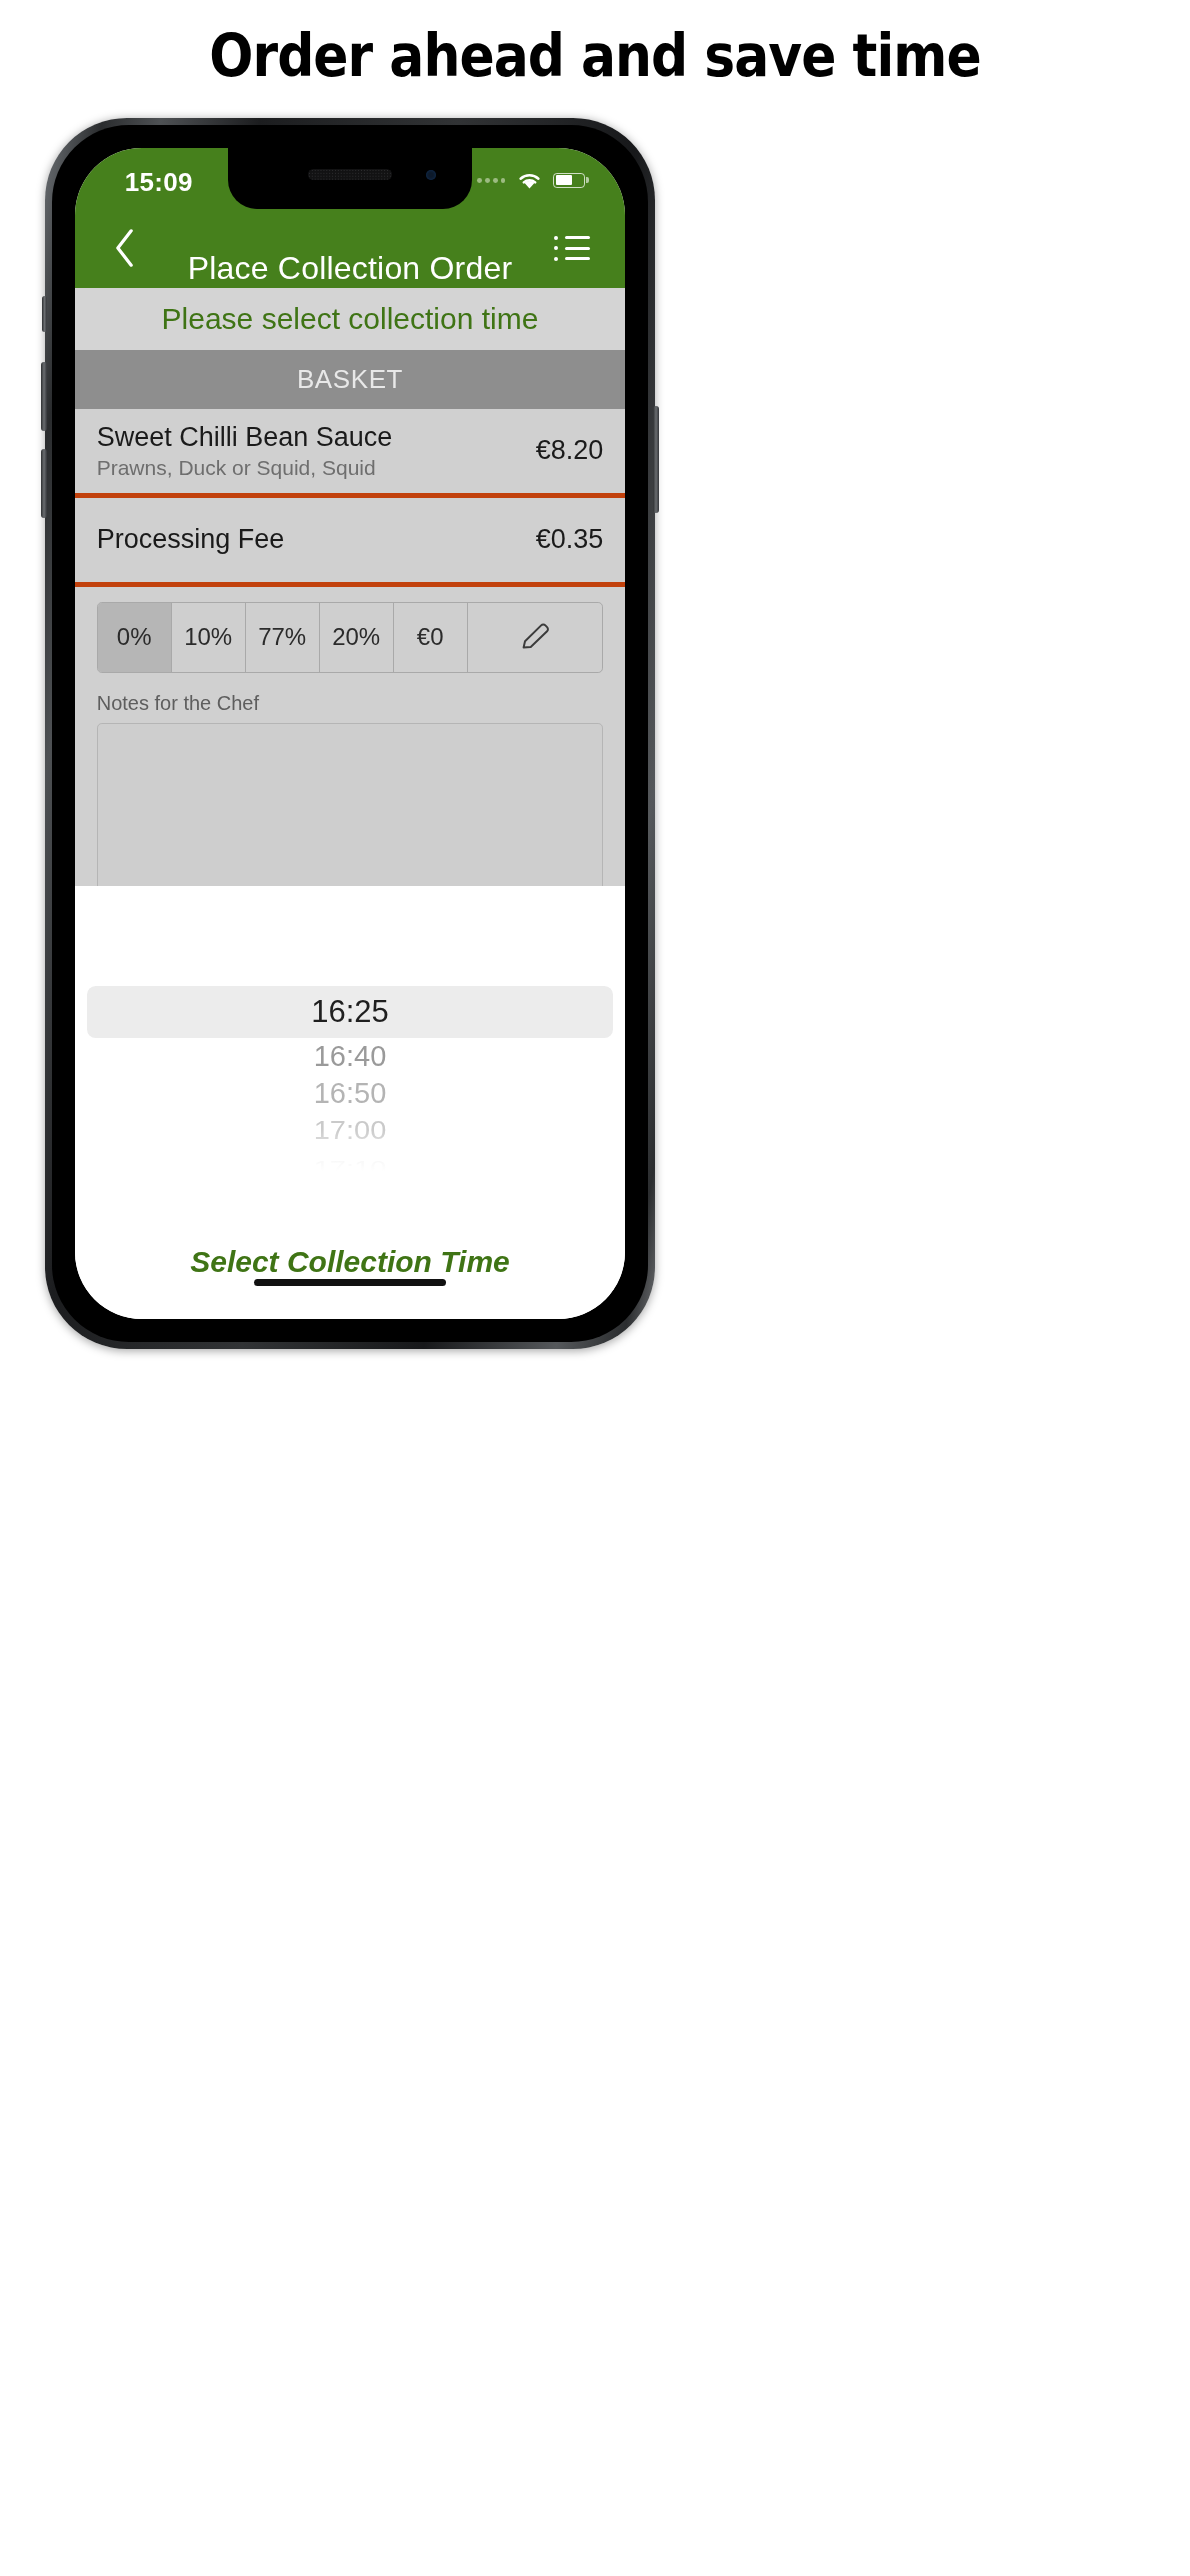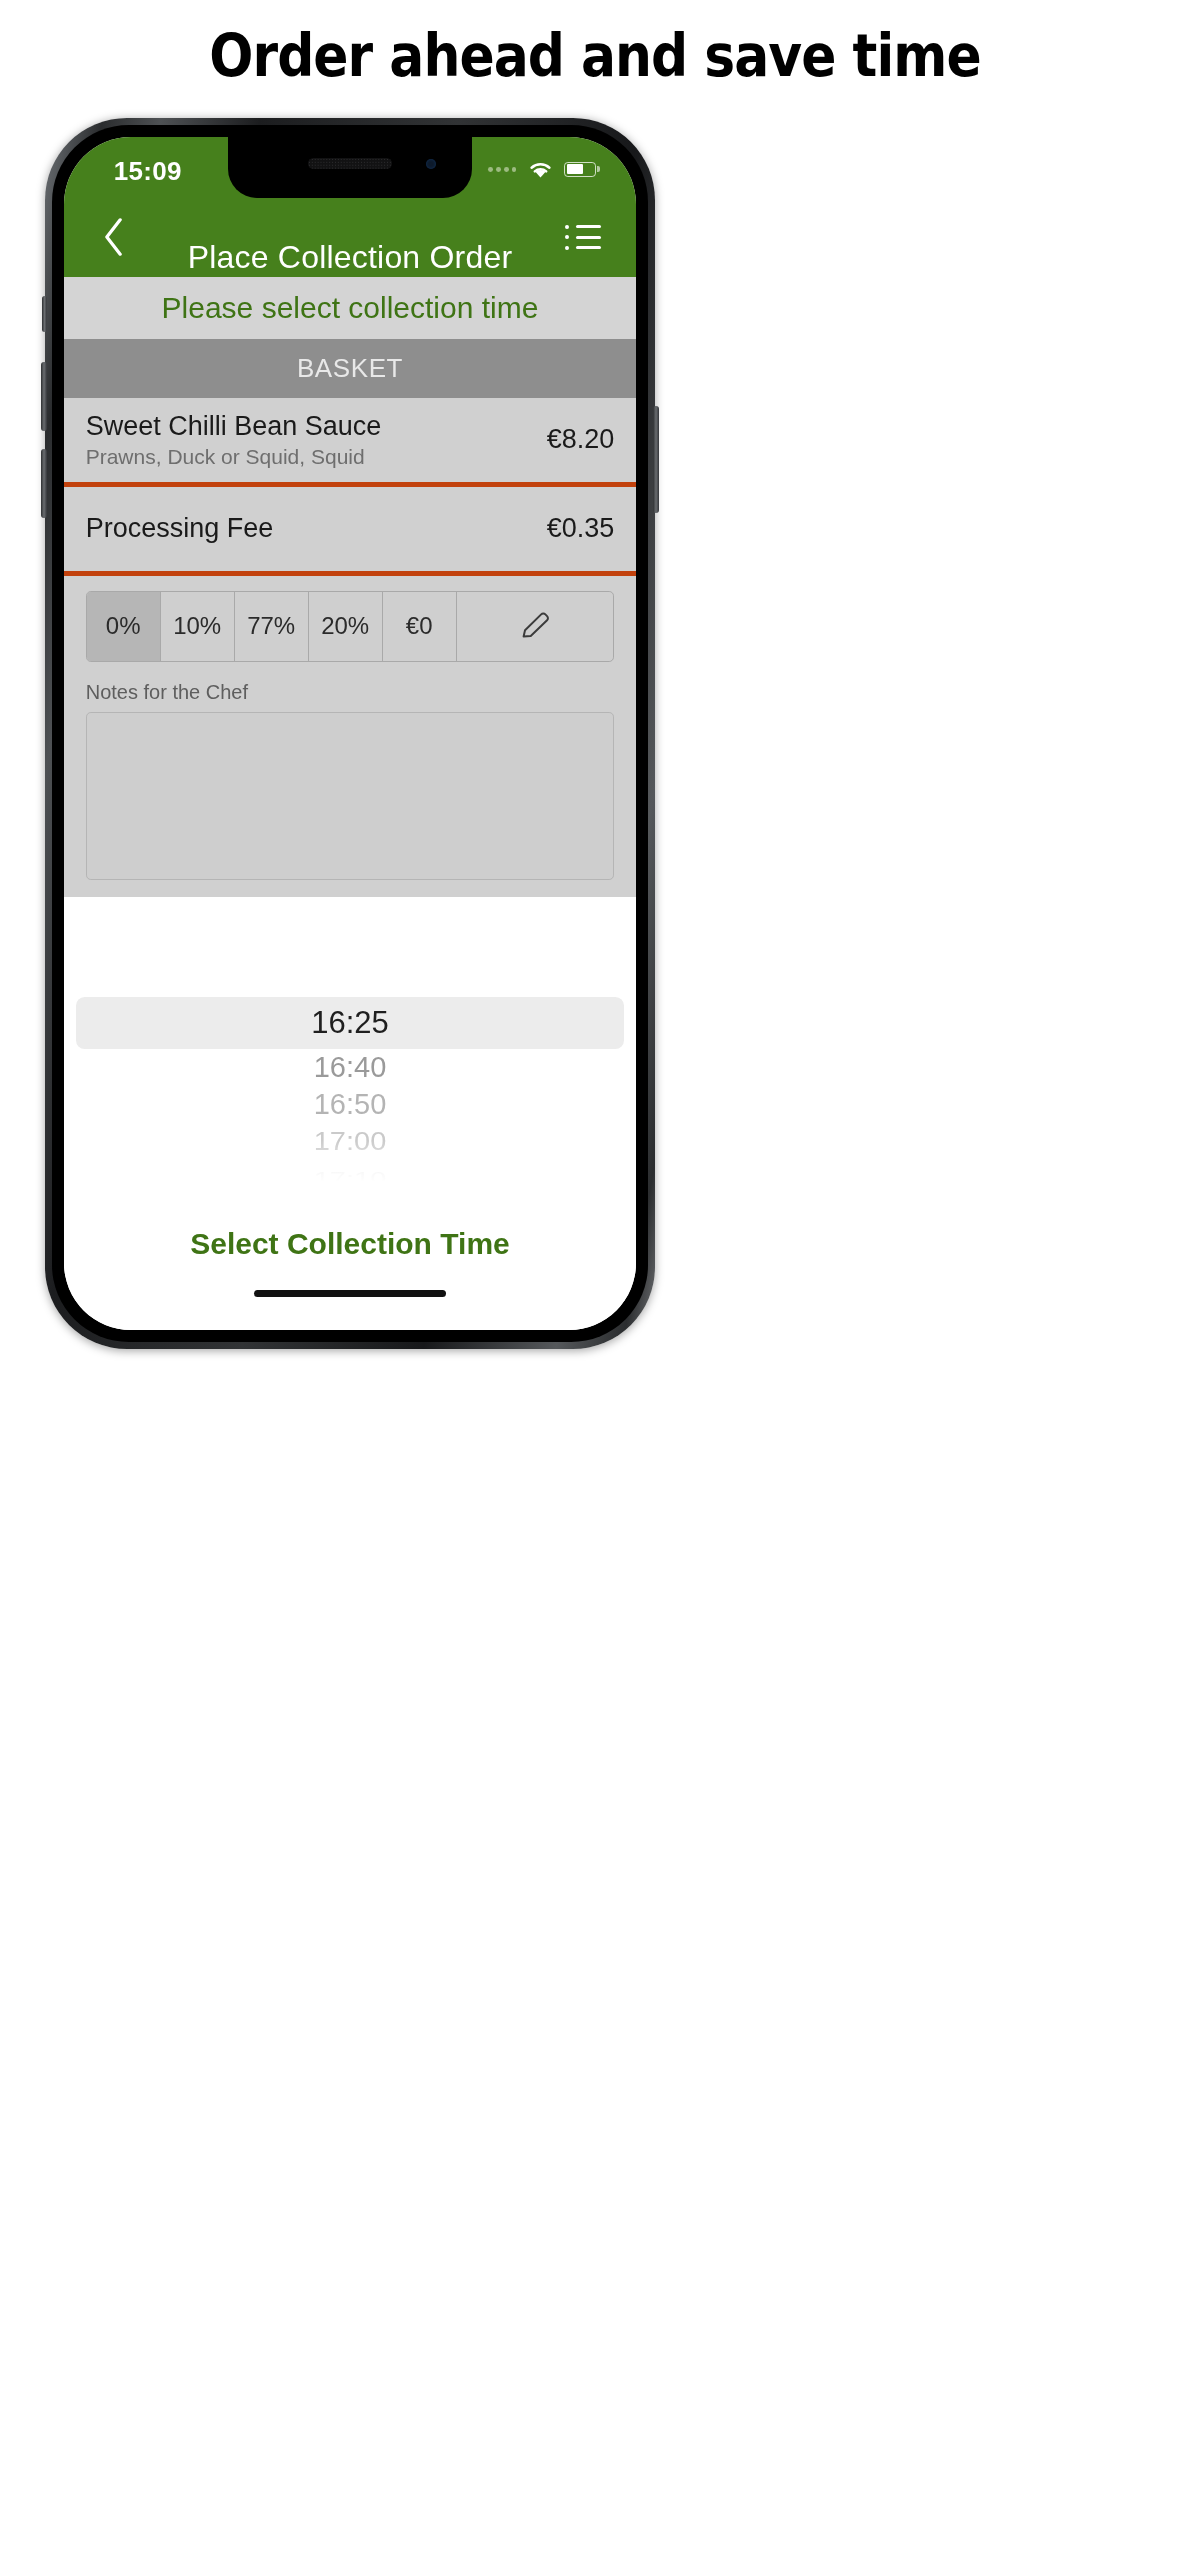--- a/index.html
+++ b/index.html
@@ -27,21 +27,21 @@
     width:610px; height:1231px;
     border-radius:82px;
     background:linear-gradient(100deg,#6f7377 0%,#2a2c2e 7%,#4e5154 14%,#1c1d1f 26%,#313335 50%,#17181a 72%,#55585b 88%,#2b2d2f 96%,#77797c 100%);
     padding:6.7px;
     box-shadow:0 1.9px 9.6px rgba(0,0,0,.35);
   }
   .phone-inner {
     width:100%; height:100%;
     border-radius:77px;
     background:#000;
-    padding:12px;
+    padding:23px;
     position:relative;
   }
   .phone-screen {
     width:100%; height:100%;
     border-radius:67px;
     background:#fff;
     overflow:hidden;
     position:relative;
   }
   
@@ -186,21 +186,21 @@
   .pk.sel { color:#1f1f1f; font-size:31px; height:52px; line-height:52px; }
   .pk.n1 { color:#9a9a9a; }
   .pk.n2 { color:#b4b4b4; }
   .pk.n3 { color:#cacaca; transform:scaleY(.86); }
   .pk.n4 { color:#e2e2e2; transform:scaleY(.66); }
   .picker-fade {
     position:absolute; left:0; right:0; bottom:0; height:58px;
     background:linear-gradient(180deg, rgba(255,255,255,0) 0%, #fff 72%);
   }
   .sheet-cta {
-    height:92px; display:flex; align-items:center; justify-content:center;
+    height:92px; display:flex; align-items:flex-end; justify-content:center;font-style:italic;
   }
   .sheet-cta span { color:#3f7415; font-size:30px; font-weight:bold; }
   .home-ind {
     height:40px; display:flex; align-items:flex-start; justify-content:center;
   }
   .home-ind i { display:block; width:192px; height:6.7px; border-radius:3.8px; background:#111; }
 </style>
 </head>
 <body>
 

